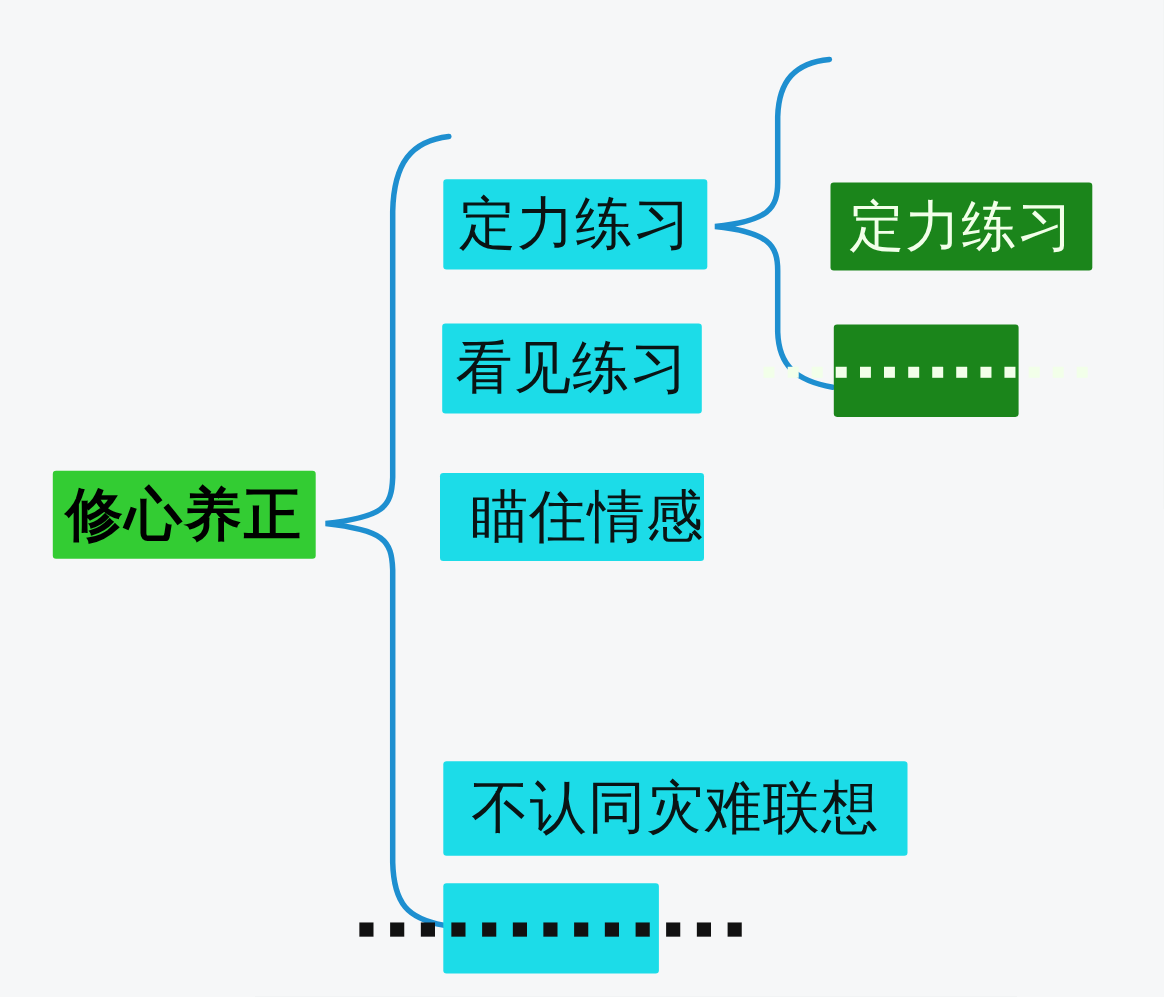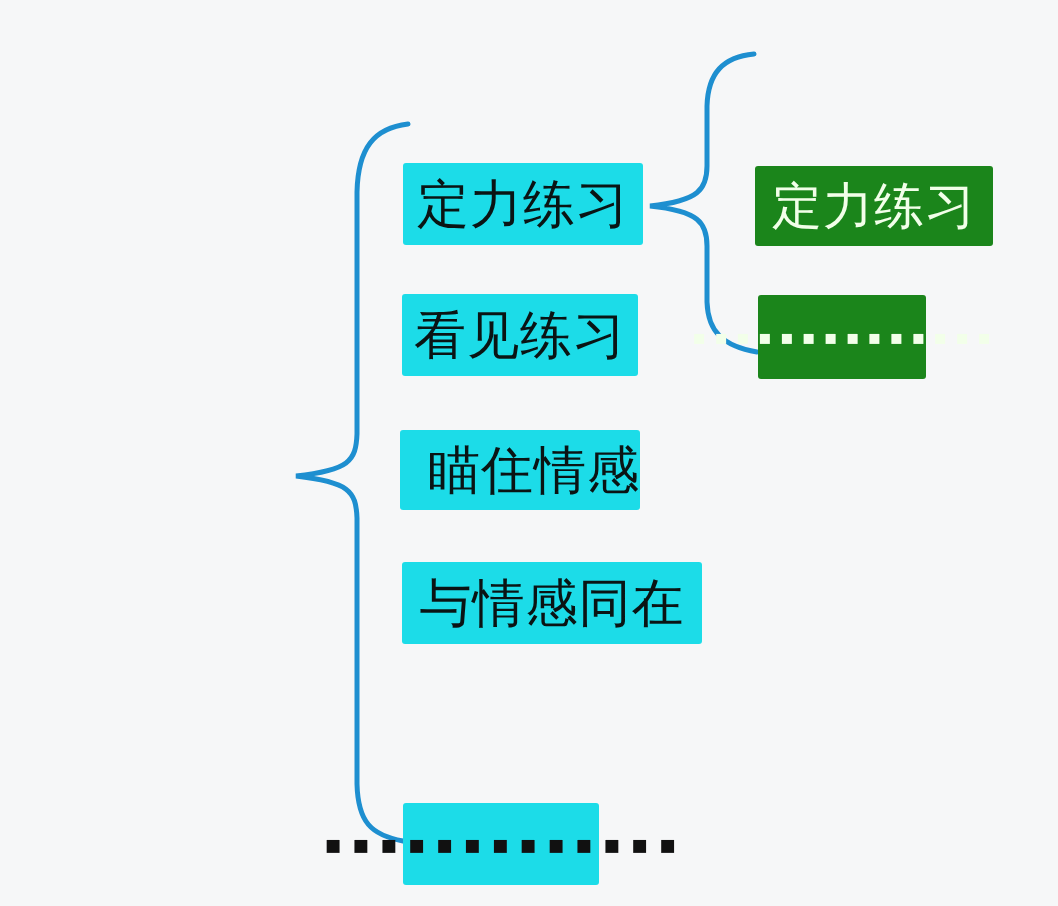--- a/index.html
+++ b/index.html
@@ -93,29 +93,30 @@
              C 358 822, 371 835, 403 841" fill="none" stroke="#1e8fd0" stroke-width="5" stroke-linecap="round"></path>
     <path d="M 754 54
              C 723 57, 708 73, 707 106
              L 707 166
              C 707 189, 699 201, 650 206
              C 699 211, 707 223, 707 246
              L 707 302
              C 708 332, 723 346, 757 352" fill="none" stroke="#1e8fd0" stroke-width="5" stroke-linecap="round"></path>
   </svg>
 
+  <div class="node root-node pos-root">修心养正</div>
 
   <div class="node branch-node pos-b1">定力练习</div>
 
   <div class="node branch-node pos-b2">看见练习</div>
 
   <div class="node branch-node pos-b3">瞄住情感</div>
 
-  <div class="node branch-node pos-b4">与情感同在</div>
 
+  <div class="node branch-node pos-b5">不认同灾难联想</div>
 
   <div class="node branch-node dots-branch pos-b6">▪ ▪ ▪ ▪ ▪ ▪ ▪ ▪ ▪ ▪ ▪ ▪ ▪</div>
 
 
   <div class="node leaf-node pos-l2">定力练习</div>
 
   <div class="node leaf-node dots-leaf pos-l3">▪ ▪ ▪ ▪ ▪ ▪ ▪ ▪ ▪ ▪ ▪ ▪ ▪ ▪</div>
 
 </div>
 

